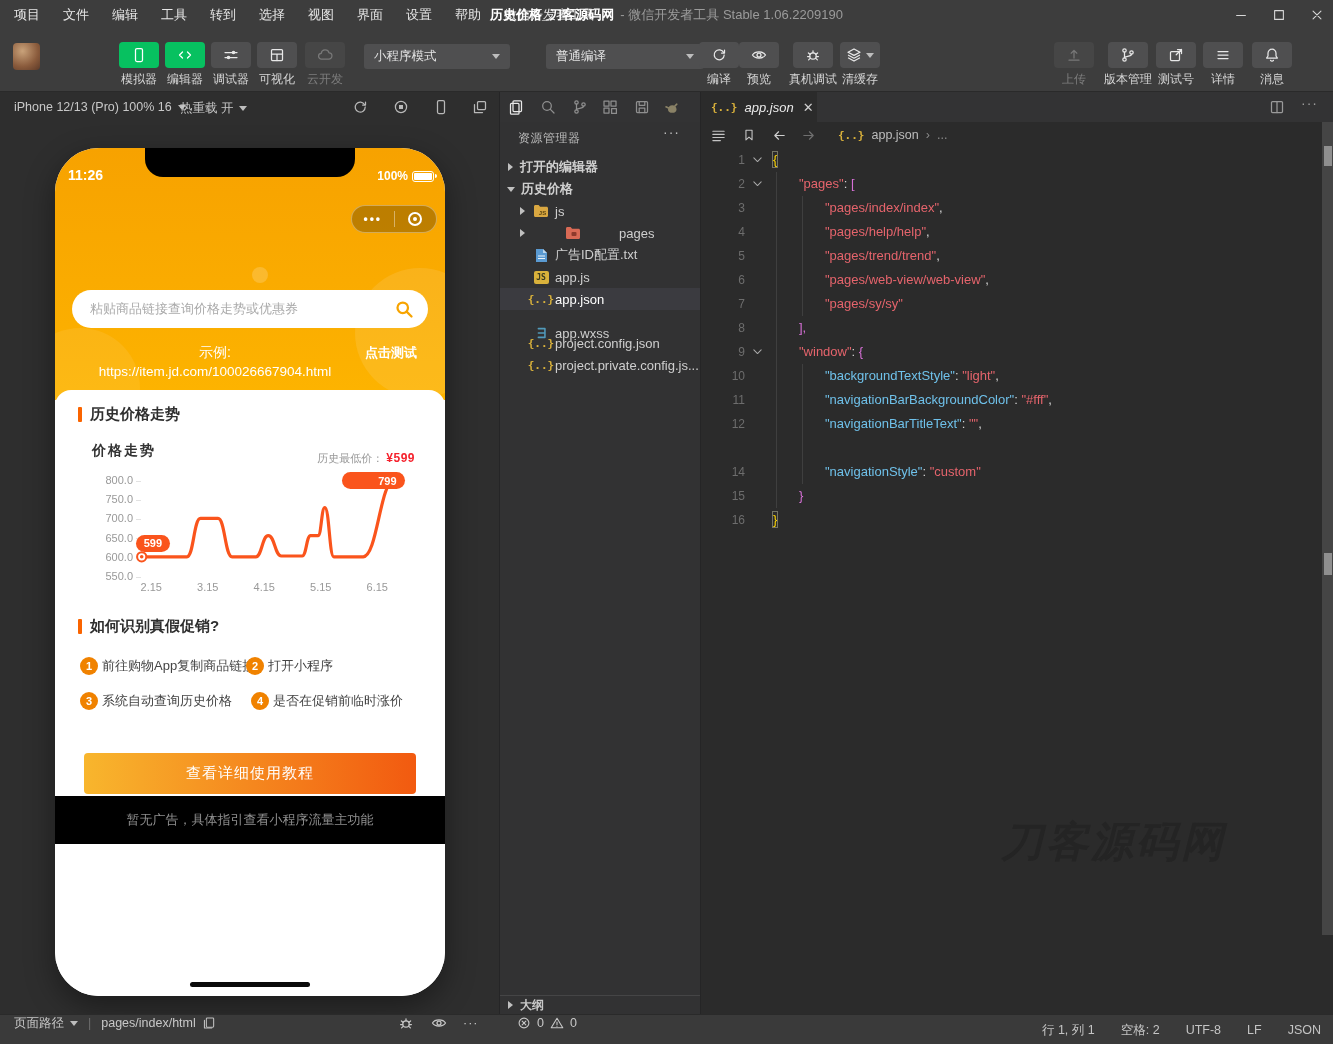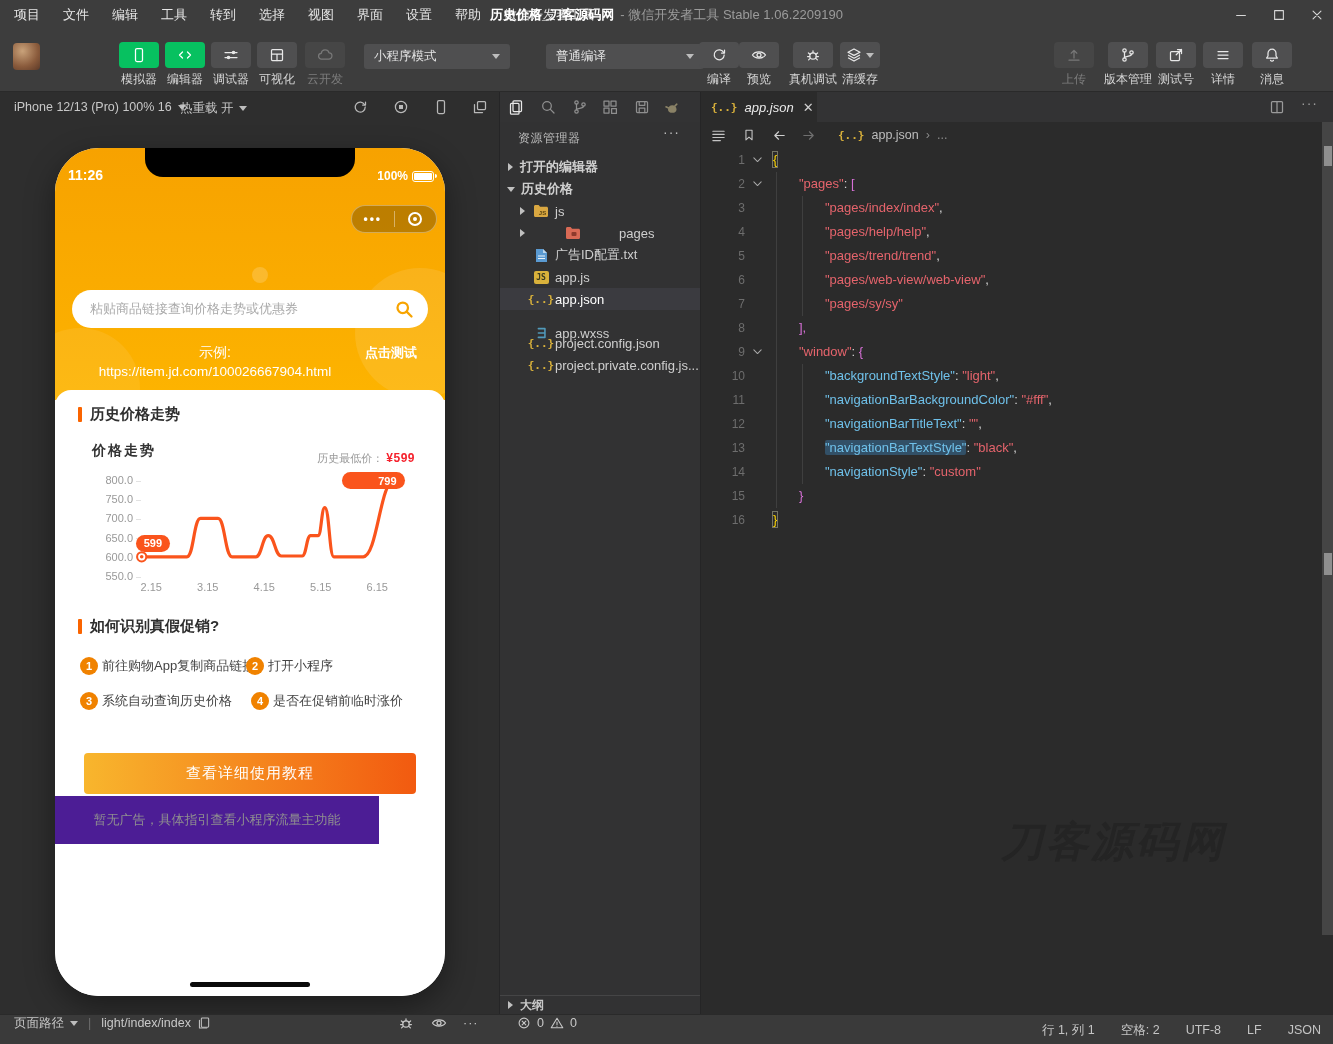--- a/index.html
+++ b/index.html
@@ -67,21 +67,21 @@
   .ctitle{position:absolute;left:37px;top:294px;color:#333;font-size:14px;font-weight:700;letter-spacing:2px;}
   .legend{position:absolute;top:303px;right:30px;font-size:11px;color:#999;}
   .legend b{color:#f5222d;font-size:12px;margin-left:3px;letter-spacing:.5px;}
   .ylab{position:absolute;left:20px;width:58px;text-align:right;color:#999;font-size:11px;}
   .ytick{position:absolute;left:81px;width:5px;height:1px;background:#e2e2e2;}
   .xlab{position:absolute;width:44px;text-align:center;color:#999;font-size:11px;top:433px;}
   .badge{position:absolute;height:17px;padding:0 8px;border-radius:9px;background:#fa541c;color:#fff;font-size:11px;font-weight:700;display:flex;align-items:center;justify-content:center;}
   .stepc{position:absolute;width:18px;height:18px;border-radius:50%;background:#f08200;color:#fff;font-size:11px;font-weight:700;display:flex;align-items:center;justify-content:center;}
   .stept{position:absolute;color:#444;font-size:13px;line-height:18px;}
   .cta{position:absolute;left:29px;top:605px;width:332px;height:41px;border-radius:4px;background:linear-gradient(90deg,#f8b62d,#f25a10);color:#fff;font-size:15px;display:flex;align-items:center;justify-content:center;letter-spacing:1px;}
-  .adbar{position:absolute;left:0;top:648px;width:324px;height:48px;background:#4c1d95;display:flex;align-items:center;justify-content:center;color:#8f8f8f;font-size:13px;}
+  .adbar{position:absolute;left:0;top:648px;width:390px;height:48px;background:#000000;display:flex;align-items:center;justify-content:center;color:#8f8f8f;font-size:13px;}
   .homebar{position:absolute;left:135px;top:834px;width:120px;height:5px;border-radius:3px;background:#0a0a0a;}
 
   
   .explorer{position:absolute;left:500px;top:0;width:200px;height:922px;background:#323233;}
   .exp-tools{position:absolute;left:0;top:0;width:200px;height:30px;background:#333334;}
   .exp-tools .it{position:absolute;top:7px;color:#8f8f8f;}
   .exp-head{position:absolute;left:18px;top:38px;color:#bbbbbb;font-size:12px;letter-spacing:.5px;}
   .exp-more{position:absolute;right:20px;top:32px;color:#bbb;font-size:14px;letter-spacing:1px;}
   .row{position:absolute;left:0;width:200px;height:22px;display:flex;align-items:center;color:#cfcfcf;font-size:13px;}
   .row.sel{background:#3b3b40;color:#fff;}
@@ -601,39 +601,38 @@
           <div class="code-line" style="top: 96px;"><span class="ln">5</span><span class="ctext" style="padding-left: 52px;"><span class="tok s">"pages/trend/trend"</span><span class="tok p">,</span></span></div>
           <div class="code-line" style="top: 120px;"><span class="ln">6</span><span class="ctext" style="padding-left: 52px;"><span class="tok s">"pages/web-view/web-view"</span><span class="tok p">,</span></span></div>
           <div class="code-line" style="top: 144px;"><span class="ln">7</span><span class="ctext" style="padding-left: 52px;"><span class="tok s">"pages/sy/sy"</span></span></div>
           <div class="code-line" style="top: 168px;"><span class="ln">8</span><span class="ctext" style="padding-left: 26px;"><span class="tok b1">],</span></span></div>
           <div class="code-line" style="top: 192px;"><span class="ln">9</span><span class="fold"><svg class="ic" width="13" height="13" viewBox="0 0 16 16">
                 <path d="M3.5 6l4.5 4.5L12.5 6"></path>
               </svg></span><span class="ctext" style="padding-left: 26px;"><span class="tok k1">"window"</span><span class="tok p">: </span><span class="tok b1">{</span></span></div>
           <div class="code-line" style="top: 216px;"><span class="ln">10</span><span class="ctext" style="padding-left: 52px;"><span class="tok k2">"backgroundTextStyle"</span><span class="tok p">: </span><span class="tok s">"light"</span><span class="tok p">,</span></span></div>
           <div class="code-line" style="top: 240px;"><span class="ln">11</span><span class="ctext" style="padding-left: 52px;"><span class="tok k2">"navigationBarBackgroundColor"</span><span class="tok p">: </span><span class="tok s">"#fff"</span><span class="tok p">,</span></span></div>
           <div class="code-line" style="top: 264px;"><span class="ln">12</span><span class="ctext" style="padding-left: 52px;"><span class="tok k2">"navigationBarTitleText"</span><span class="tok p">: </span><span class="tok s">""</span><span class="tok p">,</span></span></div>
-          <div class="code-line" style="top: 288px;"><span class="ln">13</span><span class="ctext" style="padding-left: 52px;"><span class="tok k2 hl">"navigationBarTextStyle"</span><span class="tok p">: </span><span class="tok s">"black"</span><span class="tok p">,</span></span></div>
           <div class="code-line" style="top: 312px;"><span class="ln">14</span><span class="ctext" style="padding-left: 52px;"><span class="tok k2">"navigationStyle"</span><span class="tok p">: </span><span class="tok s">"custom"</span></span></div>
           <div class="code-line" style="top: 336px;"><span class="ln">15</span><span class="ctext" style="padding-left: 26px;"><span class="tok b1">}</span></span></div>
           <div class="code-line" style="top: 360px;"><span class="ln">16</span><span class="ctext" style="padding-left: 0px;"><span class="tok b0m">}</span></span></div>
         </div>
       <div class="watermark">刀客源码网</div>
       <div class="ruler">
         <div class="mark" style="top:24px;height:20px"></div>
         <div class="mark" style="top:431px;height:22px"></div>
       </div>
     </div>
   </div>
 
   <div class="statusbar">
     <div class="sb" style="left:14px">
       <span>页面路径</span>
       <span class="caret"></span>
       <span class="sep">|</span>
-      <span>light/index/index</span>
+      <span>pages/index/html</span>
       <svg class="ic" width="14" height="14" viewBox="0 0 16 16" style="color:#bdbdbd">
           <rect x="5" y="2.2" width="8.3" height="10.6" rx="1"></rect>
           <path d="M2.8 4.8v9h8.3"></path>
         </svg>
     </div>
     <div class="sb" style="left:398px">
         <svg class="ic" width="16" height="16" viewBox="0 0 16 16">
           <circle cx="8" cy="9" r="3.2"></circle>
           <path d="M8 5.8V3.8M5 7.3 3.4 6M11 7.3 12.6 6M4.7 9.5H2.6M11.3 9.5h2.1M5.2 11.4l-1.6 1.5M10.8 11.4l1.6 1.5"></path>
         </svg>

